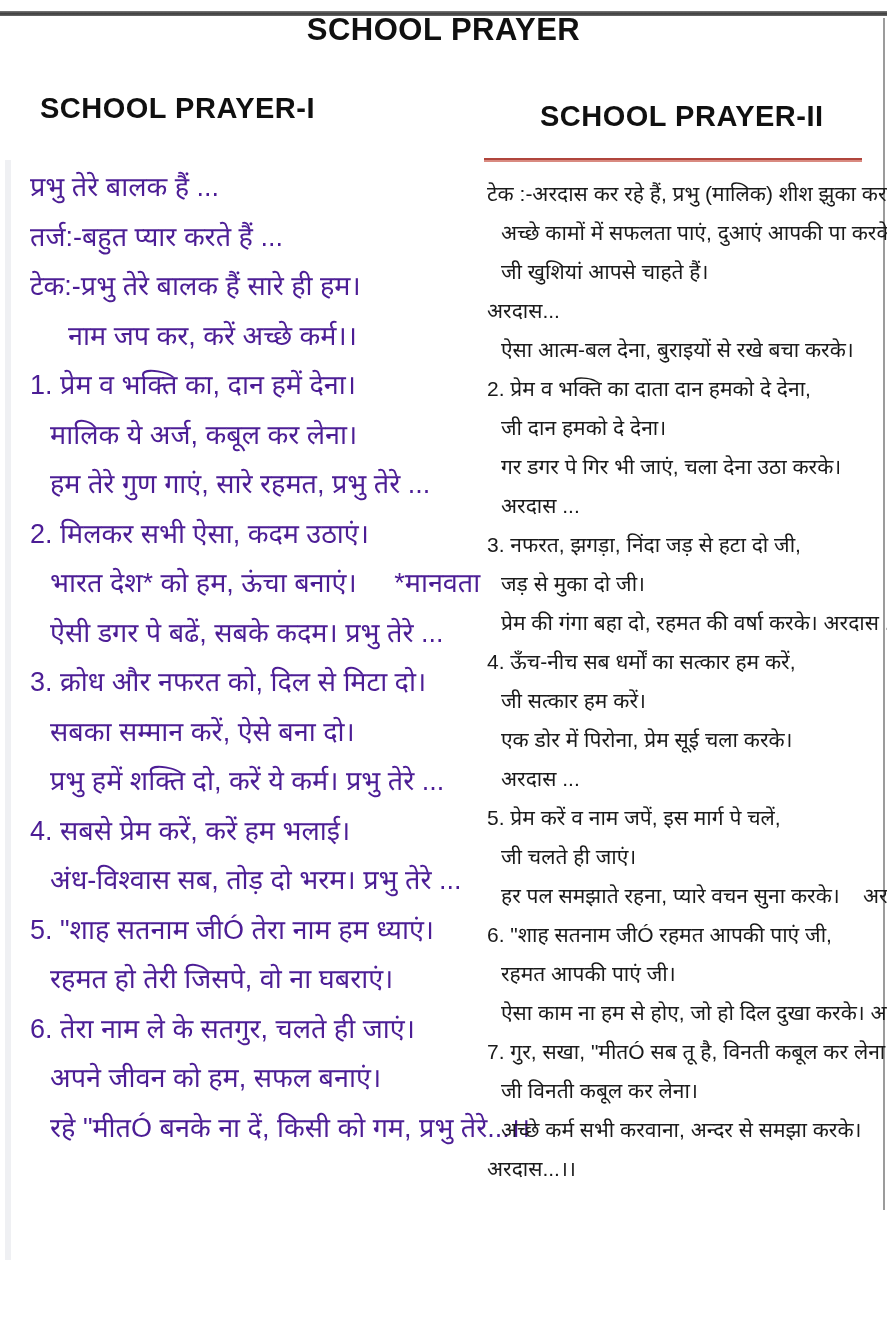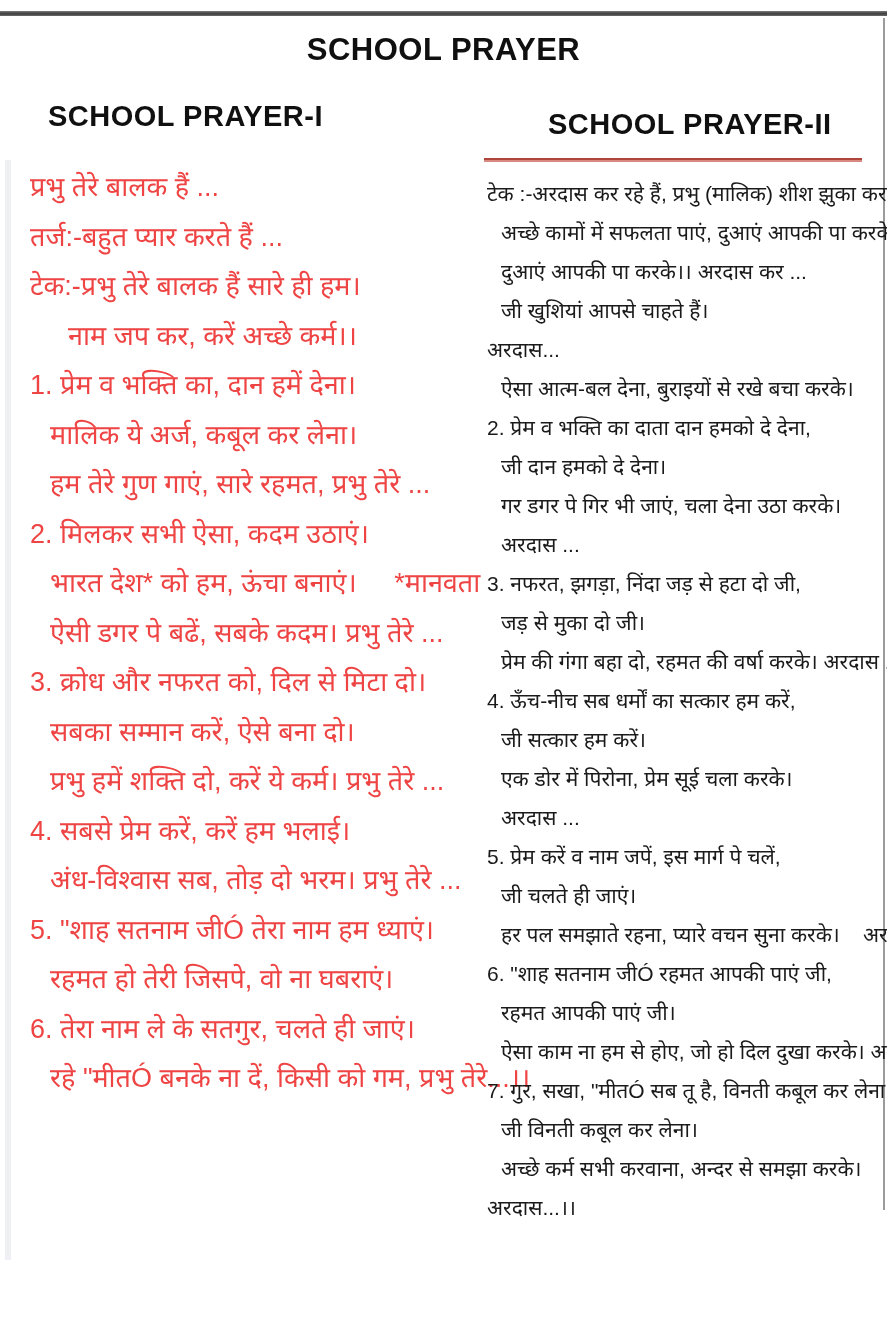--- a/index.html
+++ b/index.html
@@ -35,33 +35,33 @@
   .left-scan-shadow {
     position: absolute;
     top: 160px;
     left: 5px;
     width: 6px;
     height: 1100px;
     background: rgba(210, 212, 222, 0.35);
   }
   .main-title {
     position: absolute;
-    top: 32px;
+    top: 12px;
     left: 0;
     width: 100%;
     margin: 0;
     text-align: center;
     font-size: 31px;
     font-weight: 800;
     color: #101010;
     letter-spacing: 0.5px;
   }
   .col-heading {
     position: absolute;
-    margin: 8px;
+    margin: 0;
     font-size: 29px;
     font-weight: 800;
     color: #101010;
     letter-spacing: 0.5px;
   }
   .col-heading.left  { top: 92px; left: 40px; }
   .col-heading.right { top: 100px; left: 540px; }
   .red-divider {
     position: absolute;
     top: 158px;
@@ -74,21 +74,21 @@
   .col {
     position: absolute;
     white-space: nowrap;
   }
   .col-left {
     top: 163px;
     left: 30px;
     width: 440px;
     font-size: 27px;
     line-height: 49.5px;
-    color: #ef4444;
+    color: #4c1d95;
   }
   .col-right {
     top: 174px;
     left: 487px;
     width: 385px;
     font-size: 21px;
     line-height: 39px;
     color: #1a1a1a;
   }
   .line { white-space: nowrap; }
@@ -123,26 +123,26 @@
       <div class="line ind-1">भारत देश* को हम, ऊंचा बनाएं।&nbsp;&nbsp;&nbsp;&nbsp;&nbsp;*मानवता</div>
       <div class="line ind-1">ऐसी डगर पे बढें, सबके कदम। प्रभु तेरे ...</div>
       <div class="line ind-0">3. क्रोध और नफरत को, दिल से मिटा दो।</div>
       <div class="line ind-1">सबका सम्मान करें, ऐसे बना दो।</div>
       <div class="line ind-1">प्रभु हमें शक्ति दो, करें ये कर्म। प्रभु तेरे ...</div>
       <div class="line ind-0">4. सबसे प्रेम करें, करें हम भलाई।</div>
       <div class="line ind-1">अंध-विश्वास सब, तोड़ दो भरम। प्रभु तेरे ...</div>
       <div class="line ind-0">5. "शाह सतनाम जीÓ तेरा नाम हम ध्याएं।</div>
       <div class="line ind-1">रहमत हो तेरी जिसपे, वो ना घबराएं।</div>
       <div class="line ind-0">6. तेरा नाम ले के सतगुर, चलते ही जाएं।</div>
+      <div class="line ind-1">अपने जीवन को हम, सफल बनाएं।</div>
       <div class="line ind-1">रहे "मीतÓ बनके ना दें, किसी को गम, प्रभु तेरे...।।</div>
     </div>
   <div class="col col-right" id="col1">
       <div class="line ind-0">टेक :-अरदास कर रहे हैं, प्रभु (मालिक) शीश झुका करके।</div>
       <div class="line ind-1">अच्छे कामों में सफलता पाएं, दुआएं आपकी पा करके,</div>
-      <div class="line ind-1">दुआएं आपकी पा करके।। अरदास कर ...</div>
       <div class="line ind-1">जी खुशियां आपसे चाहते हैं।</div>
       <div class="line ind-0">अरदास...</div>
       <div class="line ind-1">ऐसा आत्म-बल देना, बुराइयों से रखे बचा करके।</div>
       <div class="line ind-0">2. प्रेम व भक्ति का दाता दान हमको दे देना,</div>
       <div class="line ind-1">जी दान हमको दे देना।</div>
       <div class="line ind-1">गर डगर पे गिर भी जाएं, चला देना उठा करके।</div>
       <div class="line ind-1">अरदास ...</div>
       <div class="line ind-0">3. नफरत, झगड़ा, निंदा जड़ से हटा दो जी,</div>
       <div class="line ind-1">जड़ से मुका दो जी।</div>
       <div class="line ind-1">प्रेम की गंगा बहा दो, रहमत की वर्षा करके। अरदास ...</div>

